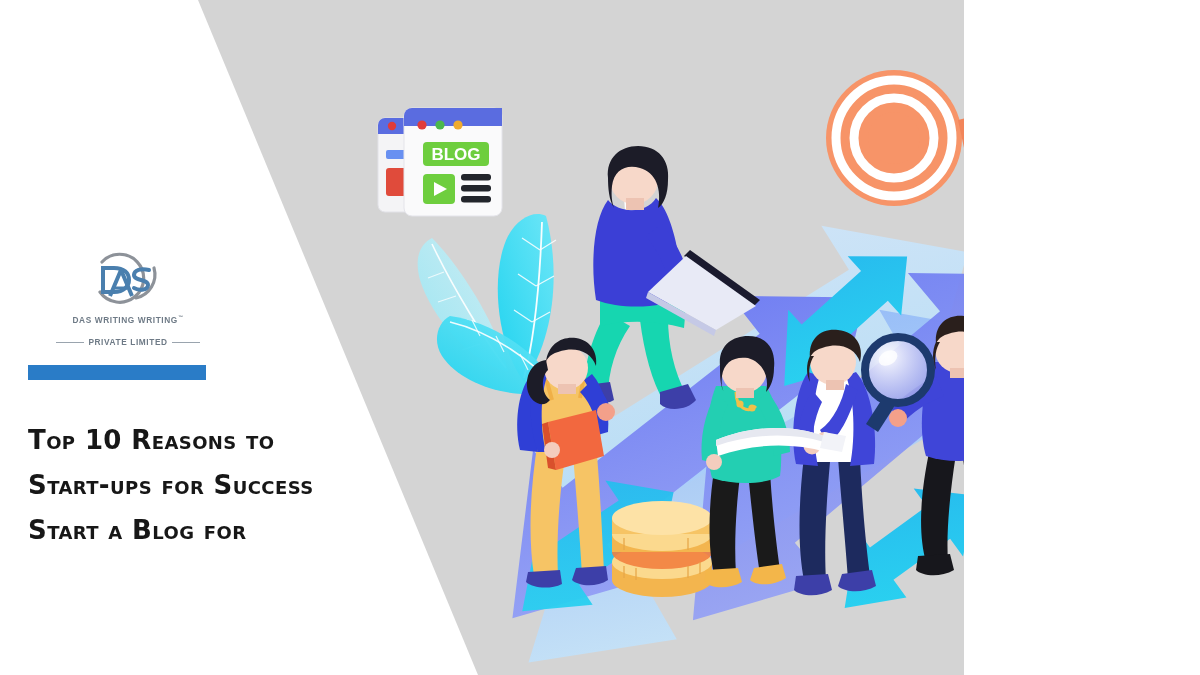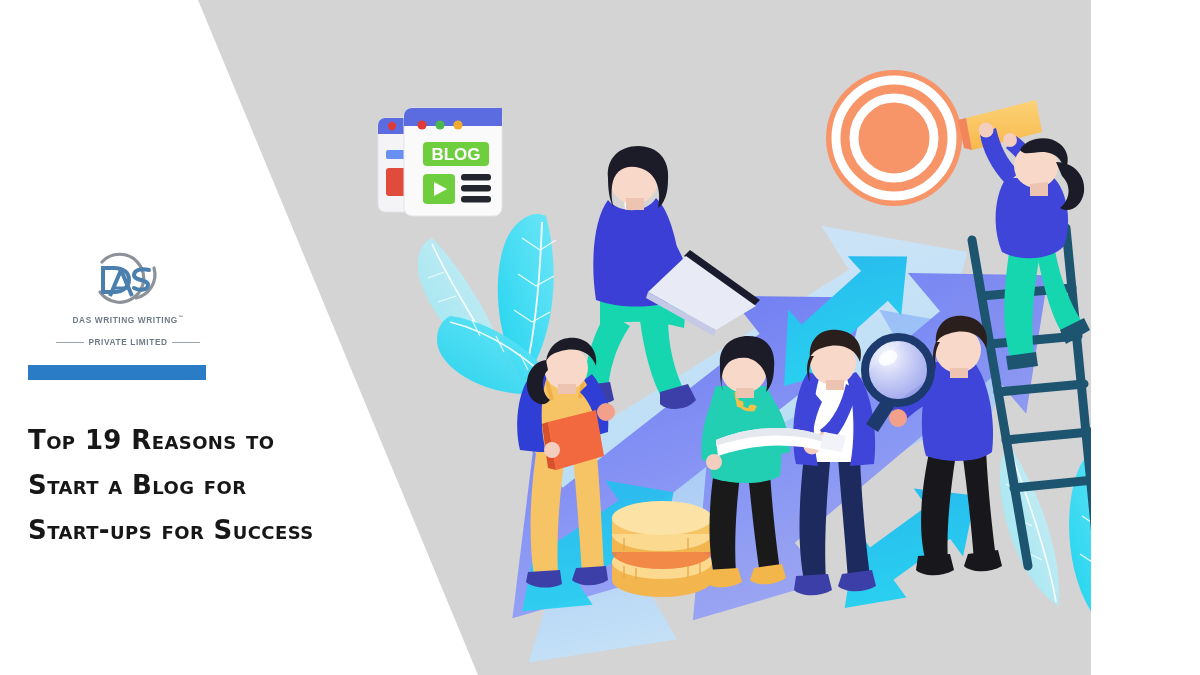--- a/index.html
+++ b/index.html
@@ -3,21 +3,21 @@
 <meta charset="utf-8">
 <style>
   * { box-sizing: border-box; margin: 0; padding: 0; }
   html, body {
     width: 1200px; height: 675px;
     overflow: hidden;
     font-family: "Liberation Sans", sans-serif;
   }
   #stage {
     position: relative;
-    width: 1091px; height: 675px;
+    width: 964px; height: 675px;
     background: #d4d4d4;
     overflow: hidden;
   }
   
   .white-panel {
     position: absolute;
     left: 0; top: 0;
     width: 520px; height: 675px;
     background: #ffffff;
     clip-path: polygon(0 0, 198px 0, 478px 675px, 0 675px);
@@ -445,18 +445,18 @@
     </div>
     <div class="logo-wordmark">
       <span>DAS WRITING WRITING</span><span class="logo-tm">™</span>
     </div>
     <div class="logo-sub">PRIVATE LIMITED</div>
   </div>
 
   <div class="accent-bar"></div>
 
   <h1 class="headline">
-    <span class="ln">Top 19 Reasons to</span>
+    <span class="ln">Top 10 Reasons to</span>
+    <span class="ln">Start-ups for Success</span>
     <span class="ln">Start a Blog for</span>
-    <span class="ln">Start-ups for Success</span>
   </h1>
 
 </div>
 
 </body></html>

